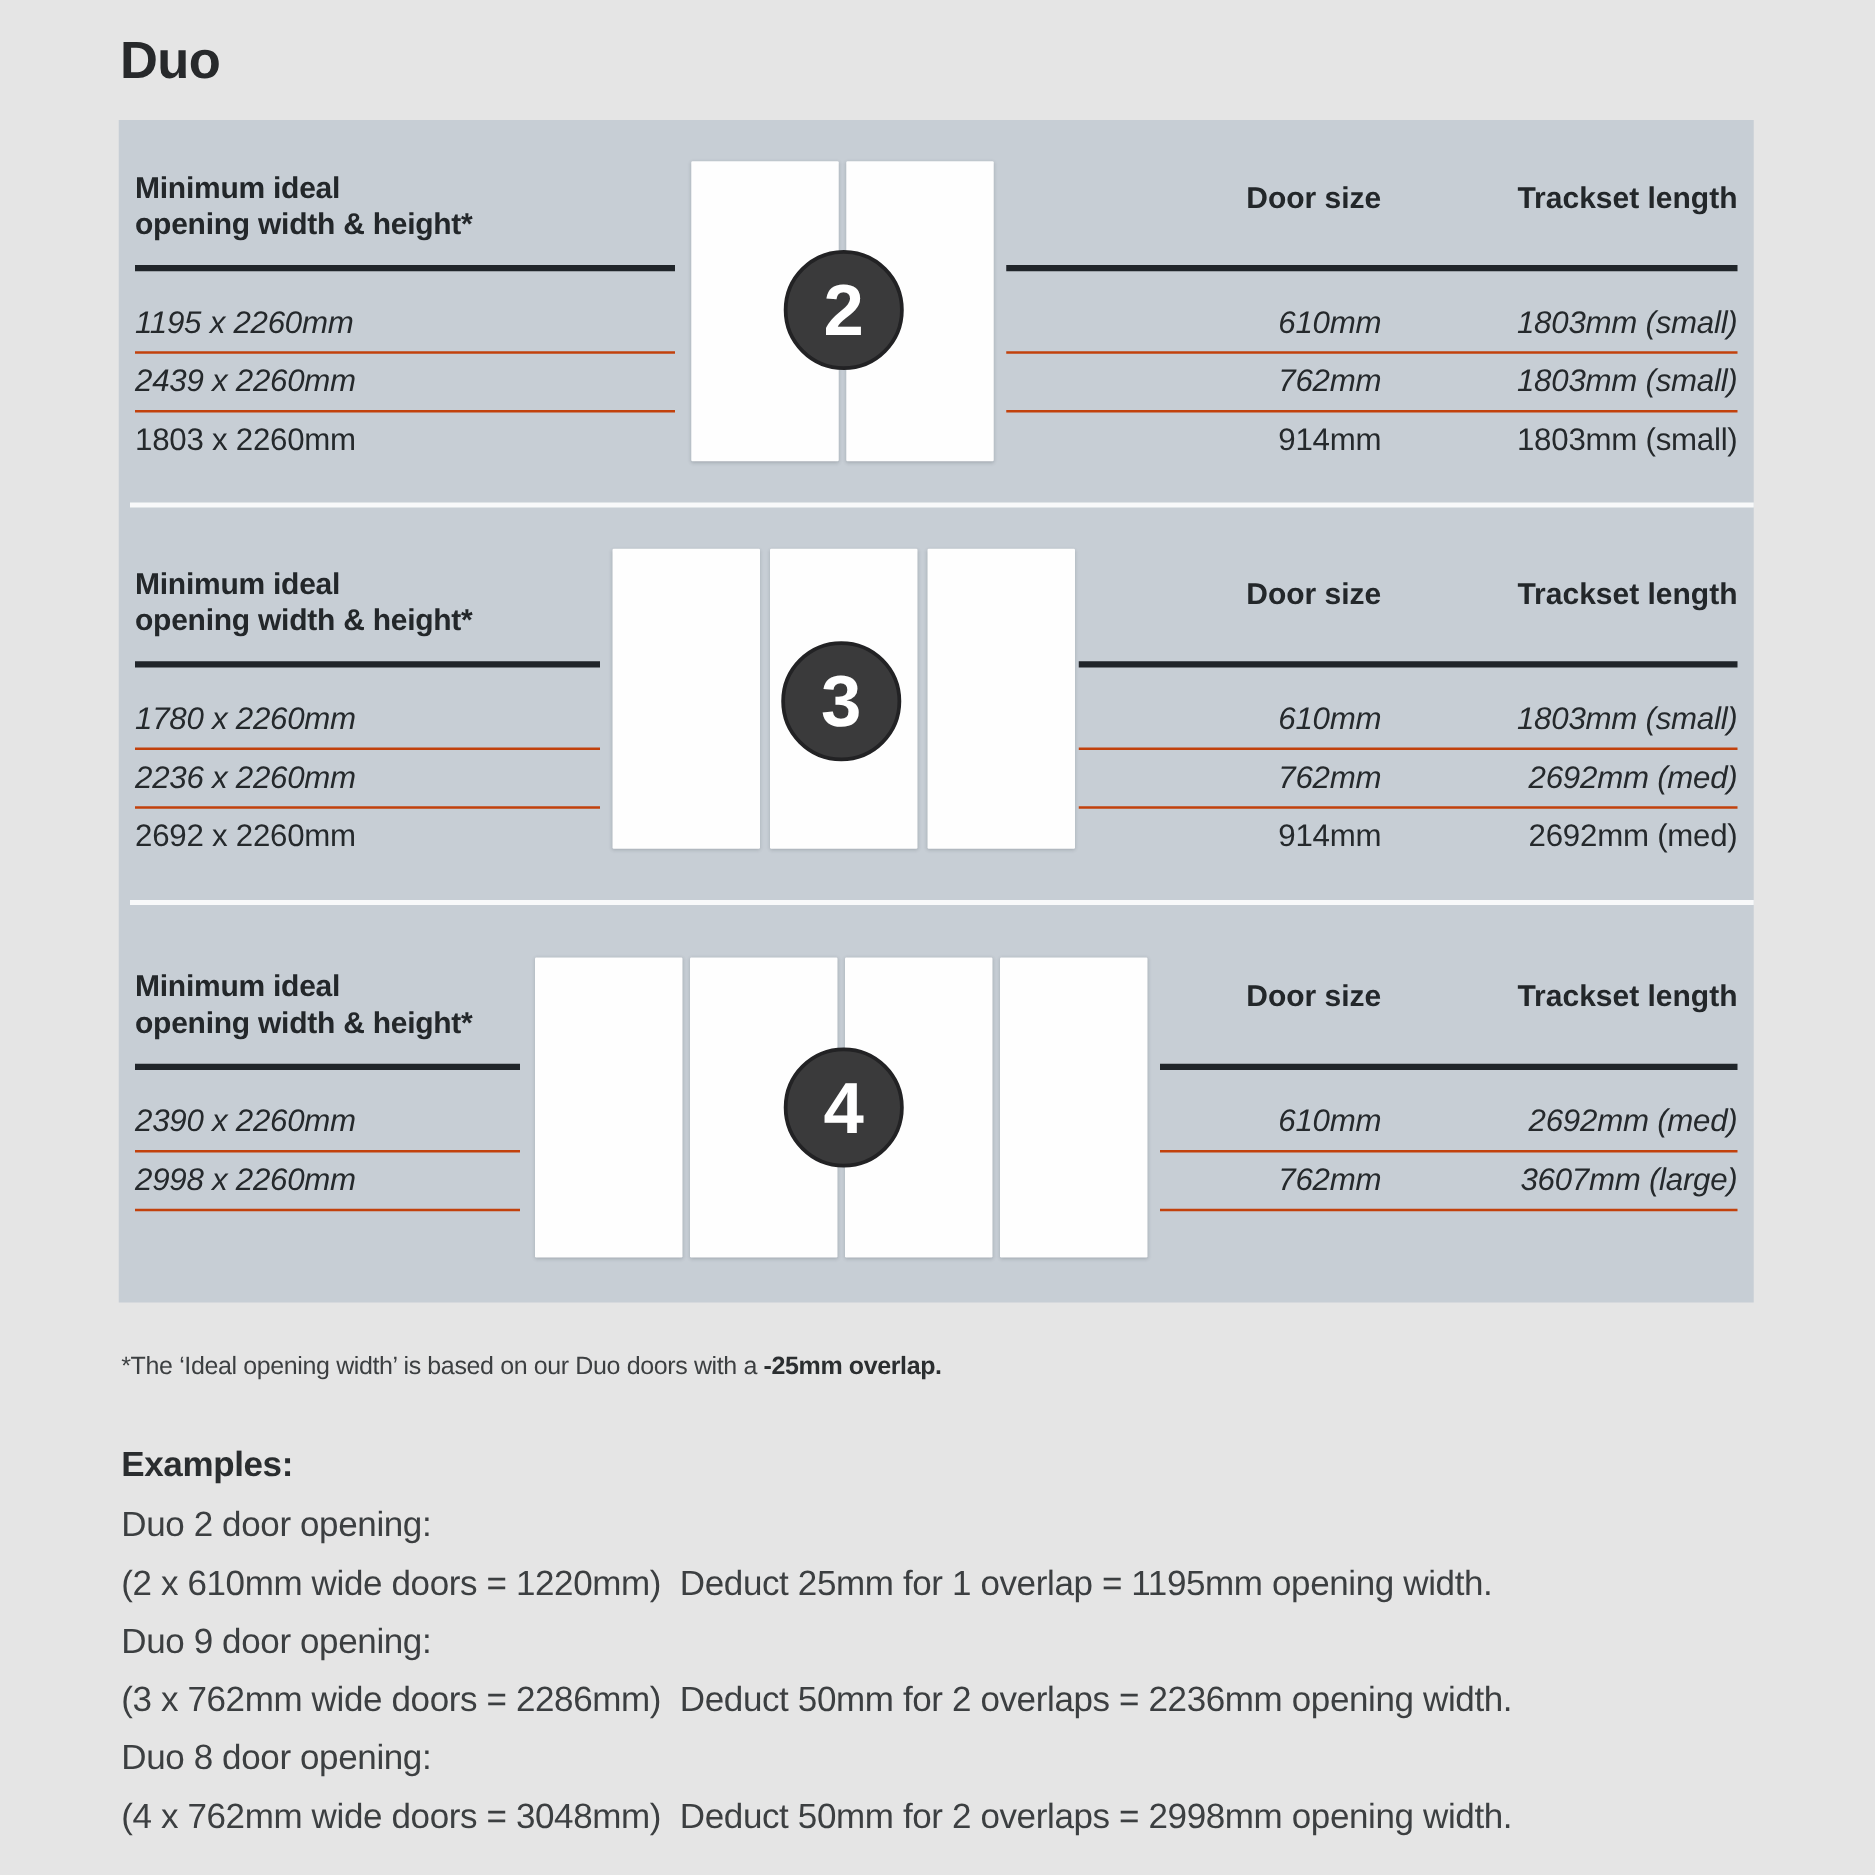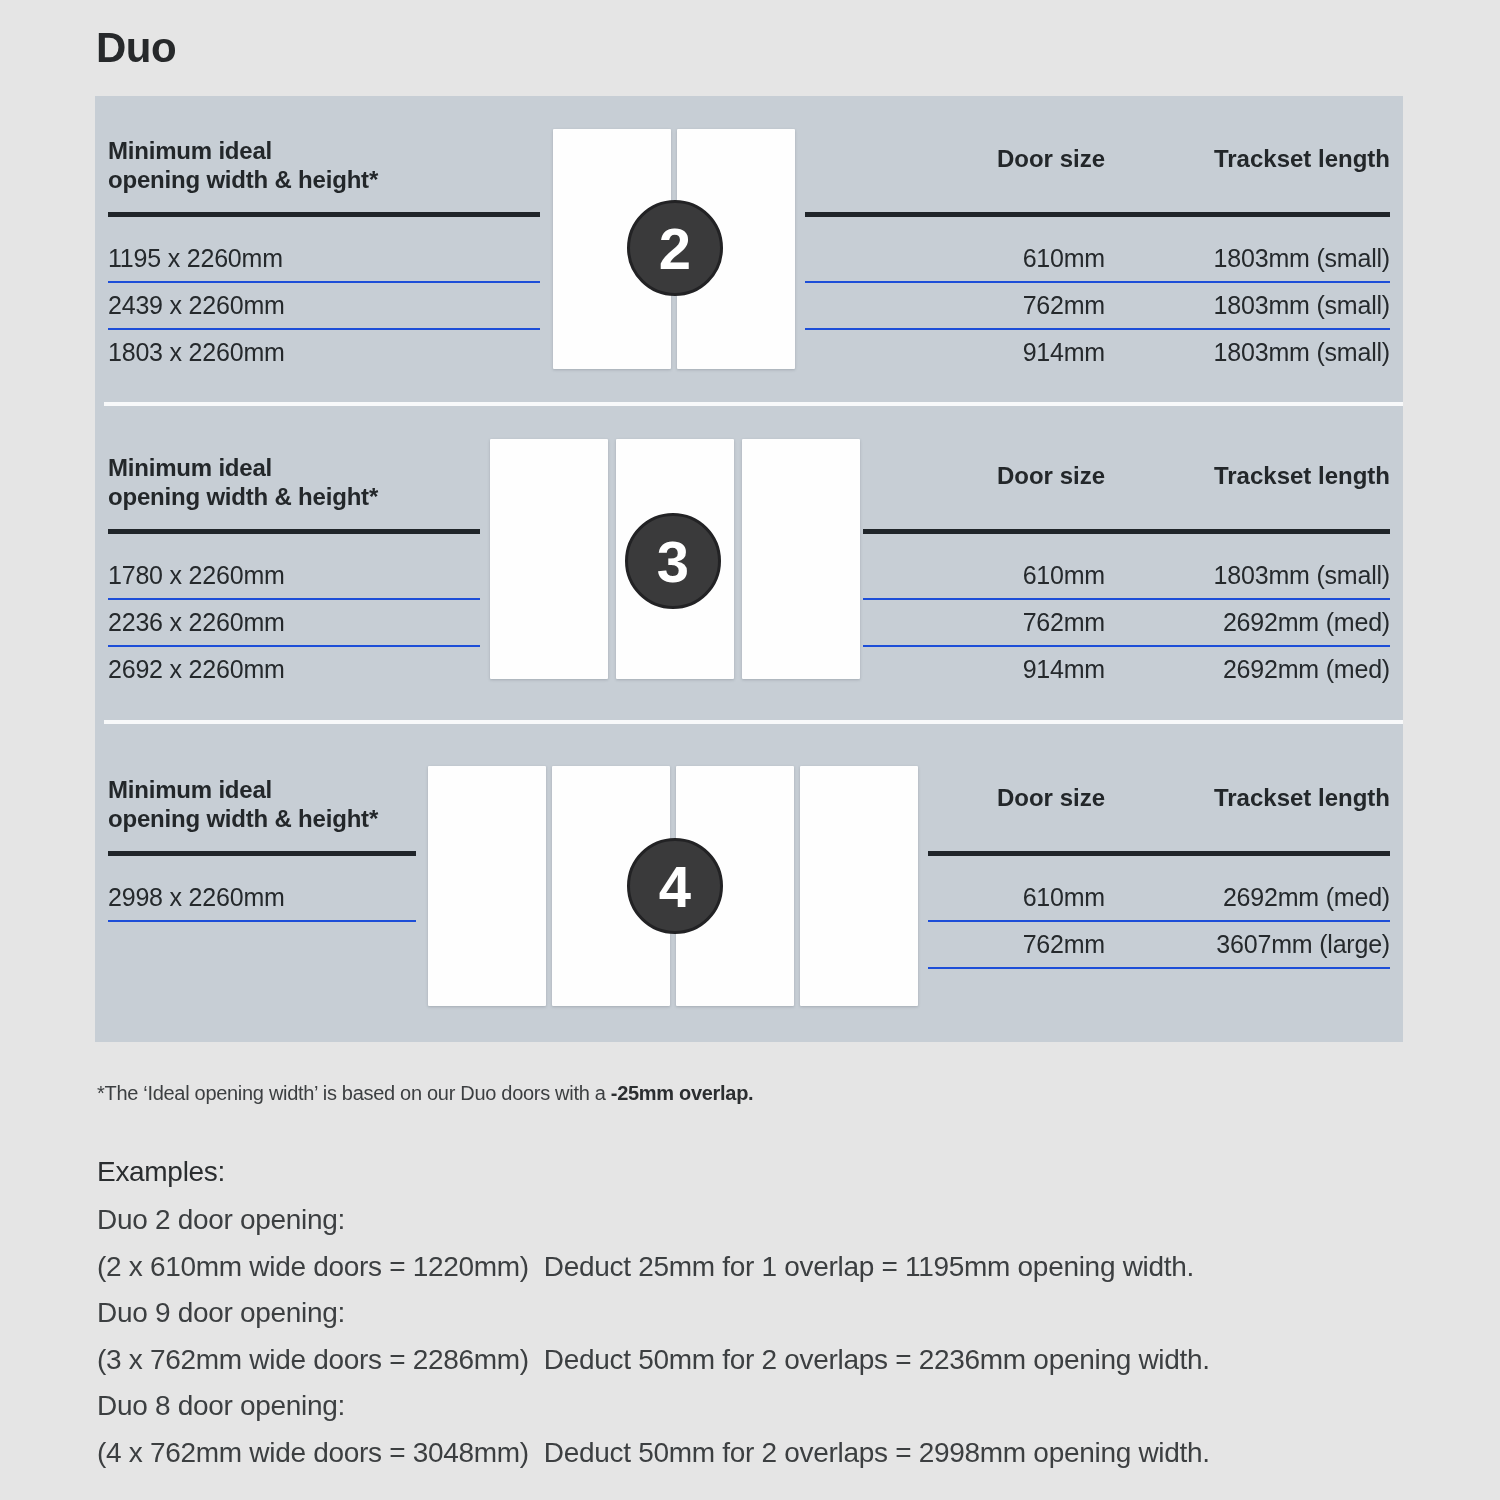--- a/index.html
+++ b/index.html
@@ -51,30 +51,30 @@
 
   .lt-header { height:58px; font-size:24px; font-weight:bold; line-height:29px;
                color:#23272a; letter-spacing:-0.2px; }
   .rt-header { height:76px; padding-top:8px; box-sizing:border-box; line-height:29px;
                display:flex; font-size:24px; font-weight:bold; color:#23272a;justify-content:center; }
   .rule-thick { height:5px; background:#20252a; }
   .lt .rule-thick { margin-top:18px; }
   .rows { padding-top:19px; }
   .row { height:45px; display:flex; align-items:center; font-size:25px;
          color:#25292c; letter-spacing:-0.2px; }
-  .row.lined { border-bottom:2px solid #1d4ed8; }
+  .row.lined { border-bottom:2px solid #c2410c;font-style:italic; }
   .c1 { flex:1; text-align:right; }
   .c2 { width:285px; text-align:right; }
 
   
   .footnote { position:absolute; left:97px; top:1082px; font-size:20px;
               color:#3c3f41; letter-spacing:-0.3px; }
   .footnote b { color:#2b2e30; }
   .examples-heading { position:absolute; left:97px; top:1156px; font-size:28px;
-                      font-weight:normal; color:#2a2d2f; letter-spacing:-0.3px; }
+                      font-weight:bold; color:#2a2d2f; letter-spacing:-0.3px; }
   .examples { position:absolute; left:97px; top:1204px; }
   .example-line { height:46.5px; font-size:28px; color:#3c3f41;
                   letter-spacing:-0.3px; white-space:pre-wrap; }
 </style>
 </head>
 <body>
 
 <div class="page">
 
   <div class="title">Duo</div>
@@ -193,20 +193,23 @@
       </div>
       <div class="badge">4</div>
 
       <div class="lt">
         <div class="lt-header">
           <span>Minimum ideal</span><br>
           <span>opening width &amp; height*</span>
         </div>
         <div class="rule-thick"></div>
         <div class="rows">
+          <div class="row lined">
+              <span>2390 x 2260mm</span>
+            </div>
           <div class="row lined">
               <span>2998 x 2260mm</span>
             </div>
         </div>
       </div>
 
       <div class="rt">
         <div class="rt-header">
           <span class="c1">Door size</span>
           <span class="c2">Trackset length</span>

